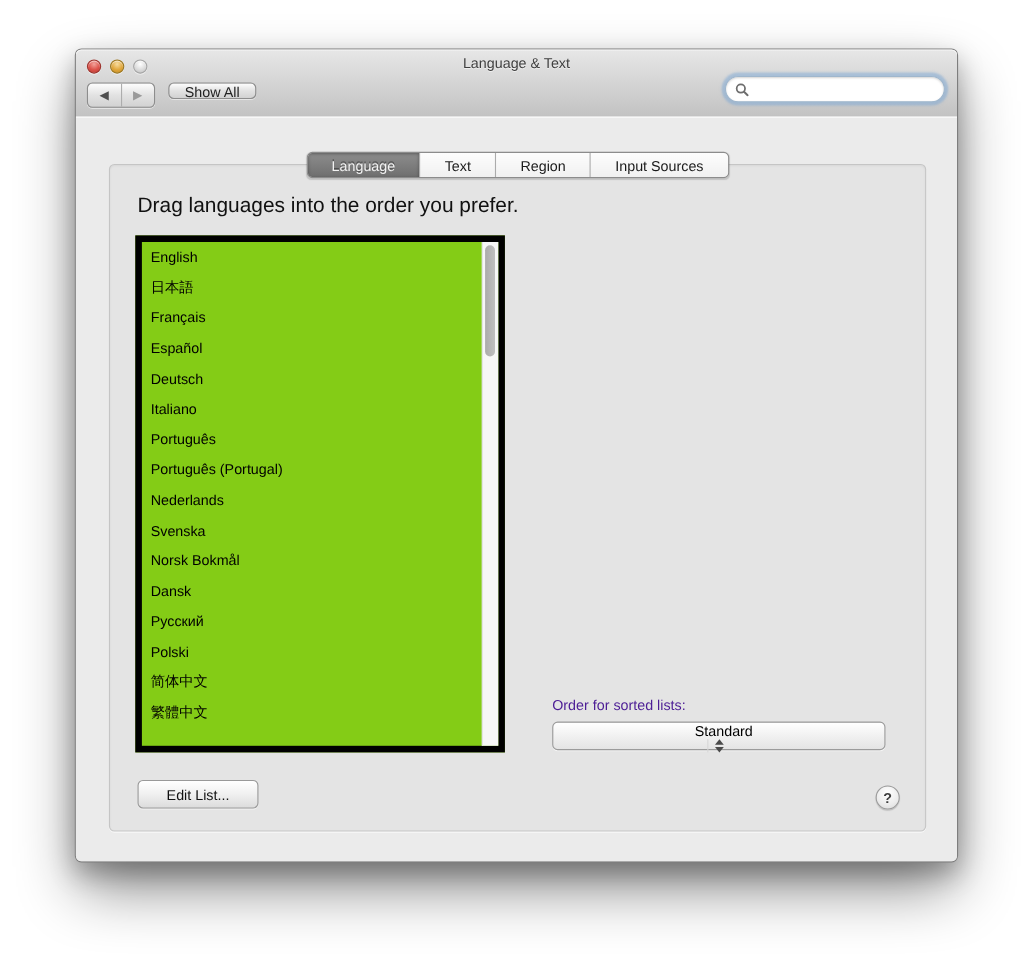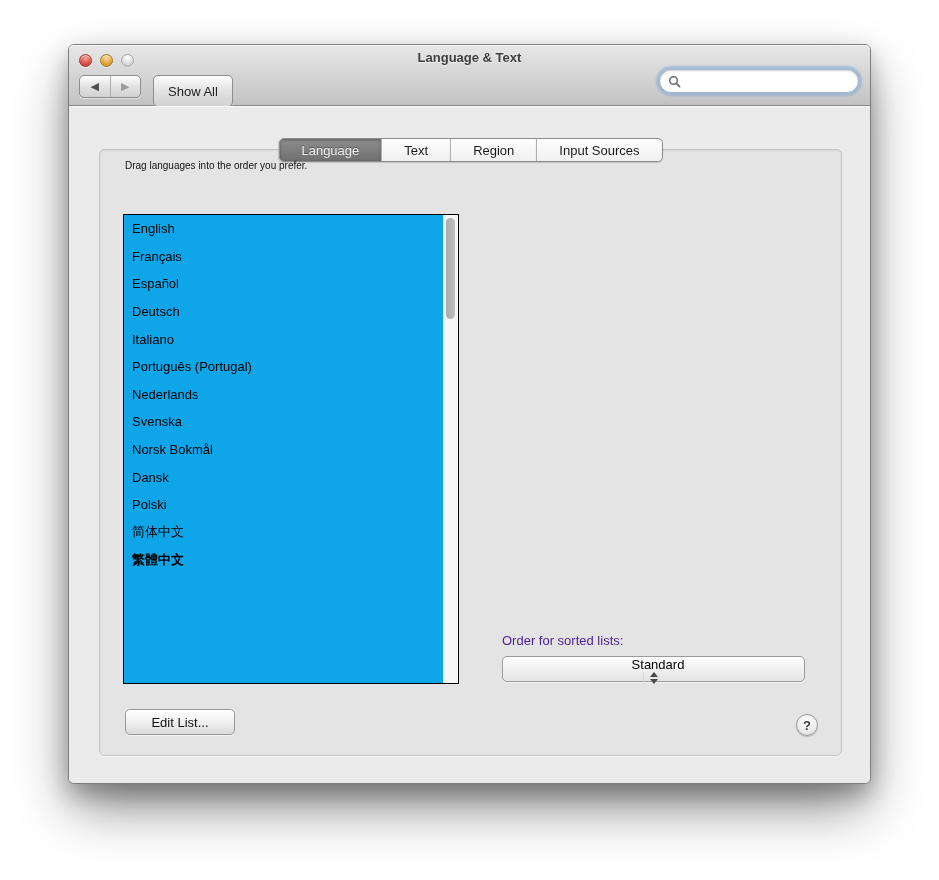--- a/index.html
+++ b/index.html
@@ -25,38 +25,38 @@
   }
   .traffic { position: absolute; left: 10px; top: 9px; display: flex; gap: 8px; }
   .tl { width: 13px; height: 13px; border-radius: 50%; display: inline-block;
         box-shadow: inset 0 1px 1px rgba(255,255,255,0.7), 0 1px 0 rgba(255,255,255,0.5); }
   .tl.red    { background: radial-gradient(circle at 50% 30%, #f2a39b, #dc5149 55%, #b43c34); border: 1px solid #9e342e; }
   .tl.yellow { background: radial-gradient(circle at 50% 30%, #f7dca0, #e0a63b 55%, #c08a23); border: 1px solid #9c7720; }
   .tl.gray   { background: radial-gradient(circle at 50% 30%, #ffffff, #d8d8d8 60%, #bdbdbd); border: 1px solid #a5a5a5; }
 
   .wtitle {
     position: absolute; left: 0; right: 0; top: 5px; text-align: center;
-    font-size: 13px; font-weight: 700; color: #3e3e3e;
+    font-size: 13px; font-weight: 400; color: #3e3e3e;
     text-shadow: 0 1px 0 rgba(255,255,255,0.55);
   }
 
   .navgroup {
     position: absolute; left: 10px; top: 30px; height: 23px; width: 62px;
     display: flex; border: 1px solid #8d8d8d; border-radius: 5px;
     background: linear-gradient(to bottom, #fdfdfd, #e2e2e2 50%, #d2d2d2);
     box-shadow: 0 1px 0 rgba(255,255,255,0.5);
   }
   .navbtn { flex: 1; background: transparent; border: none; font-size: 11px;
     display: flex; align-items: center; justify-content: center; cursor: default; }
   .navbtn.back { border-right: 1px solid #adadad; }
   .arrow-left  { color: #4f4f4f; }
   .arrow-right { color: #9a9a9a; }
 
   .showall {
-    position: absolute; left: 84px; top: 30px; height: 32px; padding: 0 14px;
+    position: absolute; left: 84px; top: 30px; height: 15px; padding: 0 14px;
     font-size: 13px; color: #222; border: 1px solid #8d8d8d; border-radius: 5px;
     background: linear-gradient(to bottom, #fdfdfd, #e2e2e2 50%, #d2d2d2);
     box-shadow: 0 1px 0 rgba(255,255,255,0.5);
     font-family: inherit;
   }
 
   .search {
     position: absolute; right: 11px; top: 24px; width: 200px; height: 24px;
     background: #ffffff; border: 1px solid #9fb6cc; border-radius: 12px;
     box-shadow: 0 0 2px 3px rgba(126,168,212,0.55), inset 0 1px 2px rgba(0,0,0,0.18);
@@ -93,35 +93,35 @@
     border-right: 1px solid #ababab;
   }
   .tab:last-child { border-right: none; }
   .tab.selected {
     background: linear-gradient(to bottom, #8d8d8d, #6f6f6f);
     color: #f2f2f2; text-shadow: 0 -1px 0 rgba(0,0,0,0.35);
     box-shadow: inset 0 1px 3px rgba(0,0,0,0.35);
   }
 
   .instruction {
-    position: absolute; left: 25px; top: 10px;
-    font-size: 10px; color: #111;
+    position: absolute; left: 25px; top: 27px;
+    font-size: 19px; color: #111;
   }
 
   
   .listbox {
     position: absolute; left: 23px; top: 64px; width: 336px; height: 470px;
-    background: #0ea5e9; border: 1px solid #000000;
+    background: #84cc16; border: 6px solid #000000;
   }
   .rows { position: absolute; left: 0; top: 0; right: 15px; bottom: 0; overflow: hidden; }
   .rows .row {
     height: 27.6px; display: flex; align-items: center; padding-left: 8px;
     font-size: 13px; color: #000;
   }
-  .rows .row:last-child { font-weight: 700; }
+  .rows .row:last-child { font-weight: 400; }
   .scrollbar {
     position: absolute; top: 0; right: 0; width: 15px; bottom: 0;
     background: #f7f7f7; border-left: 1px solid #e0e0e0;
   }
   .thumb {
     position: absolute; left: 2px; top: 3px; width: 9px; height: 101px;
     background: linear-gradient(to right, #ababab, #c0c0c0);
     border-radius: 5px;
   }
 
@@ -206,29 +206,32 @@
           <div class="tab">Text</div>
           <div class="tab">Region</div>
           <div class="tab">Input Sources</div>
         </div>
 
         <div class="instruction">Drag languages into the order you prefer.</div>
 
         <div class="listbox">
           <div class="rows">
               <div class="row">English</div>
+              <div class="row">日本語</div>
               <div class="row">Français</div>
               <div class="row">Español</div>
               <div class="row">Deutsch</div>
               <div class="row">Italiano</div>
+              <div class="row">Português</div>
               <div class="row">Português (Portugal)</div>
               <div class="row">Nederlands</div>
               <div class="row">Svenska</div>
               <div class="row">Norsk Bokmål</div>
               <div class="row">Dansk</div>
+              <div class="row">Русский</div>
               <div class="row">Polski</div>
               <div class="row">简体中文</div>
               <div class="row">繁體中文</div>
             </div>
           <div class="scrollbar">
             <div class="thumb"></div>
           </div>
         </div>
 
         <div class="sortlabel">Order for sorted lists:</div>

